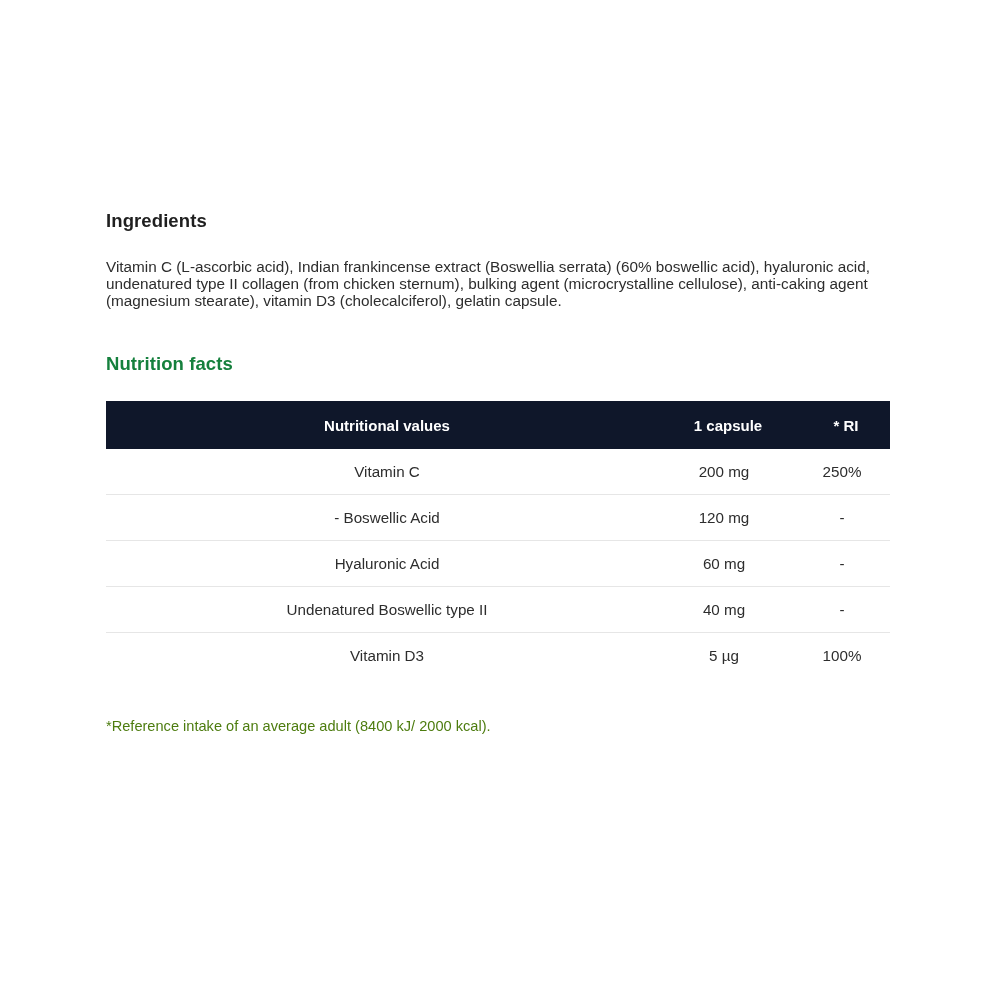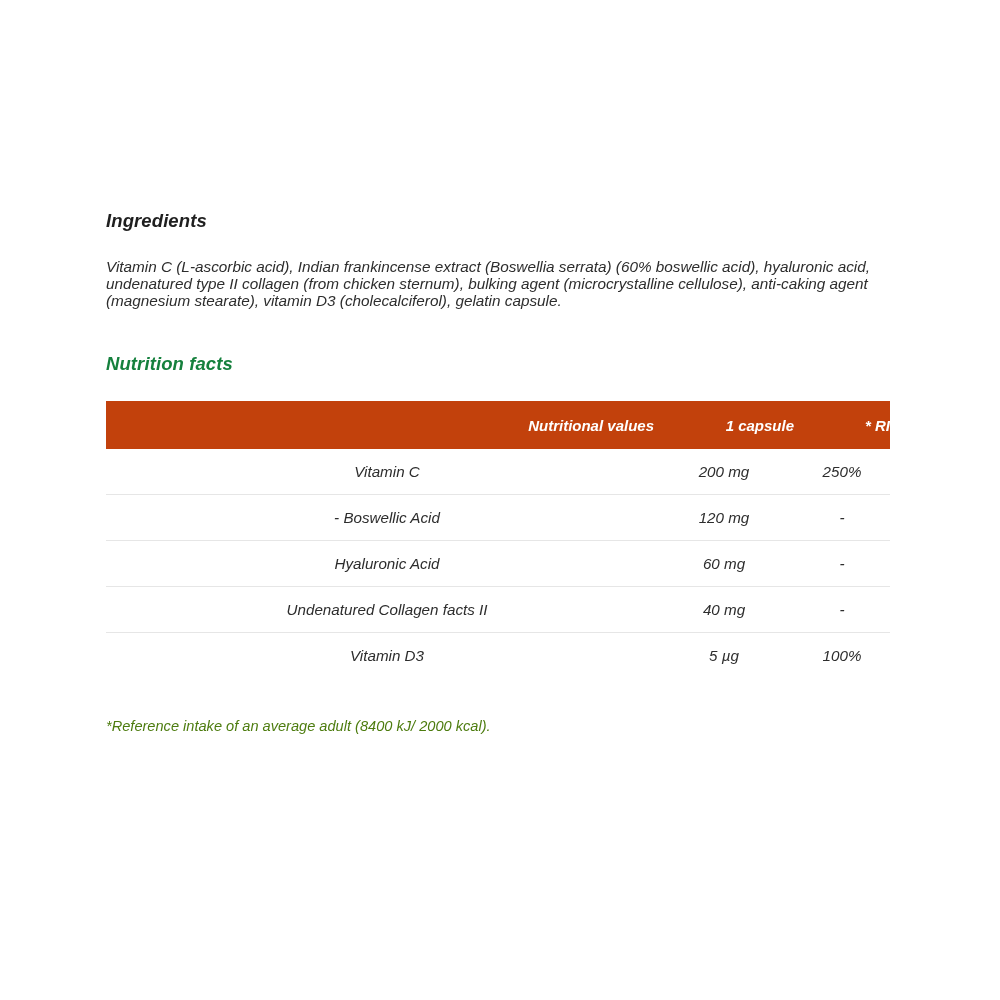--- a/index.html
+++ b/index.html
@@ -12,21 +12,20 @@
     background: #ffffff;
     font-family: "Liberation Sans", sans-serif;
     color: #2b2b2b;
     overflow: hidden;
   }
   .page {
     position: relative;
     width: 824px;
     height: 1000px;
     box-sizing: border-box;
-    font-style: italic;
   }
   .content {
     position: absolute;
     left: 106px;
     top: 210px;
     width: 784px;
   }
   .section-title {
     font-size: 18.5px;
     font-weight: bold;
@@ -47,25 +46,25 @@
     color: #15803d;
     margin: 0 0 26px 0;
     letter-spacing: 0.1px;
   }
   table.nutrition {
     border-collapse: collapse;
     width: 784px;
     table-layout: fixed;
   }
   table.nutrition thead th {
-    background: #c2410c;
+    background: #0f172a;
     color: #ffffff;
     font-size: 15px;
     font-weight: bold;
-    text-align: right;
+    text-align: center;
     padding: 15px 0 15px 8px;
     height: 18px;
   }
   table.nutrition thead th.c0 { padding-left: 14px; }
   table.nutrition tbody td {
     font-size: 15.2px;
     color: #2d2d2d;
     text-align: center;
     padding: 14px 0 14px 0;
     border-bottom: 1px solid #e6e6e6;
@@ -119,21 +118,21 @@
           <td class="c0">- Boswellic Acid</td>
           <td>120 mg</td>
           <td>-</td>
         </tr>
         <tr>
           <td class="c0">Hyaluronic Acid</td>
           <td>60 mg</td>
           <td>-</td>
         </tr>
         <tr>
-          <td class="c0">Undenatured Collagen facts II</td>
+          <td class="c0">Undenatured Boswellic type II</td>
           <td>40 mg</td>
           <td>-</td>
         </tr>
         <tr>
           <td class="c0">Vitamin D3</td>
           <td>5 µg</td>
           <td>100%</td>
         </tr>
       </tbody>
     </table>

